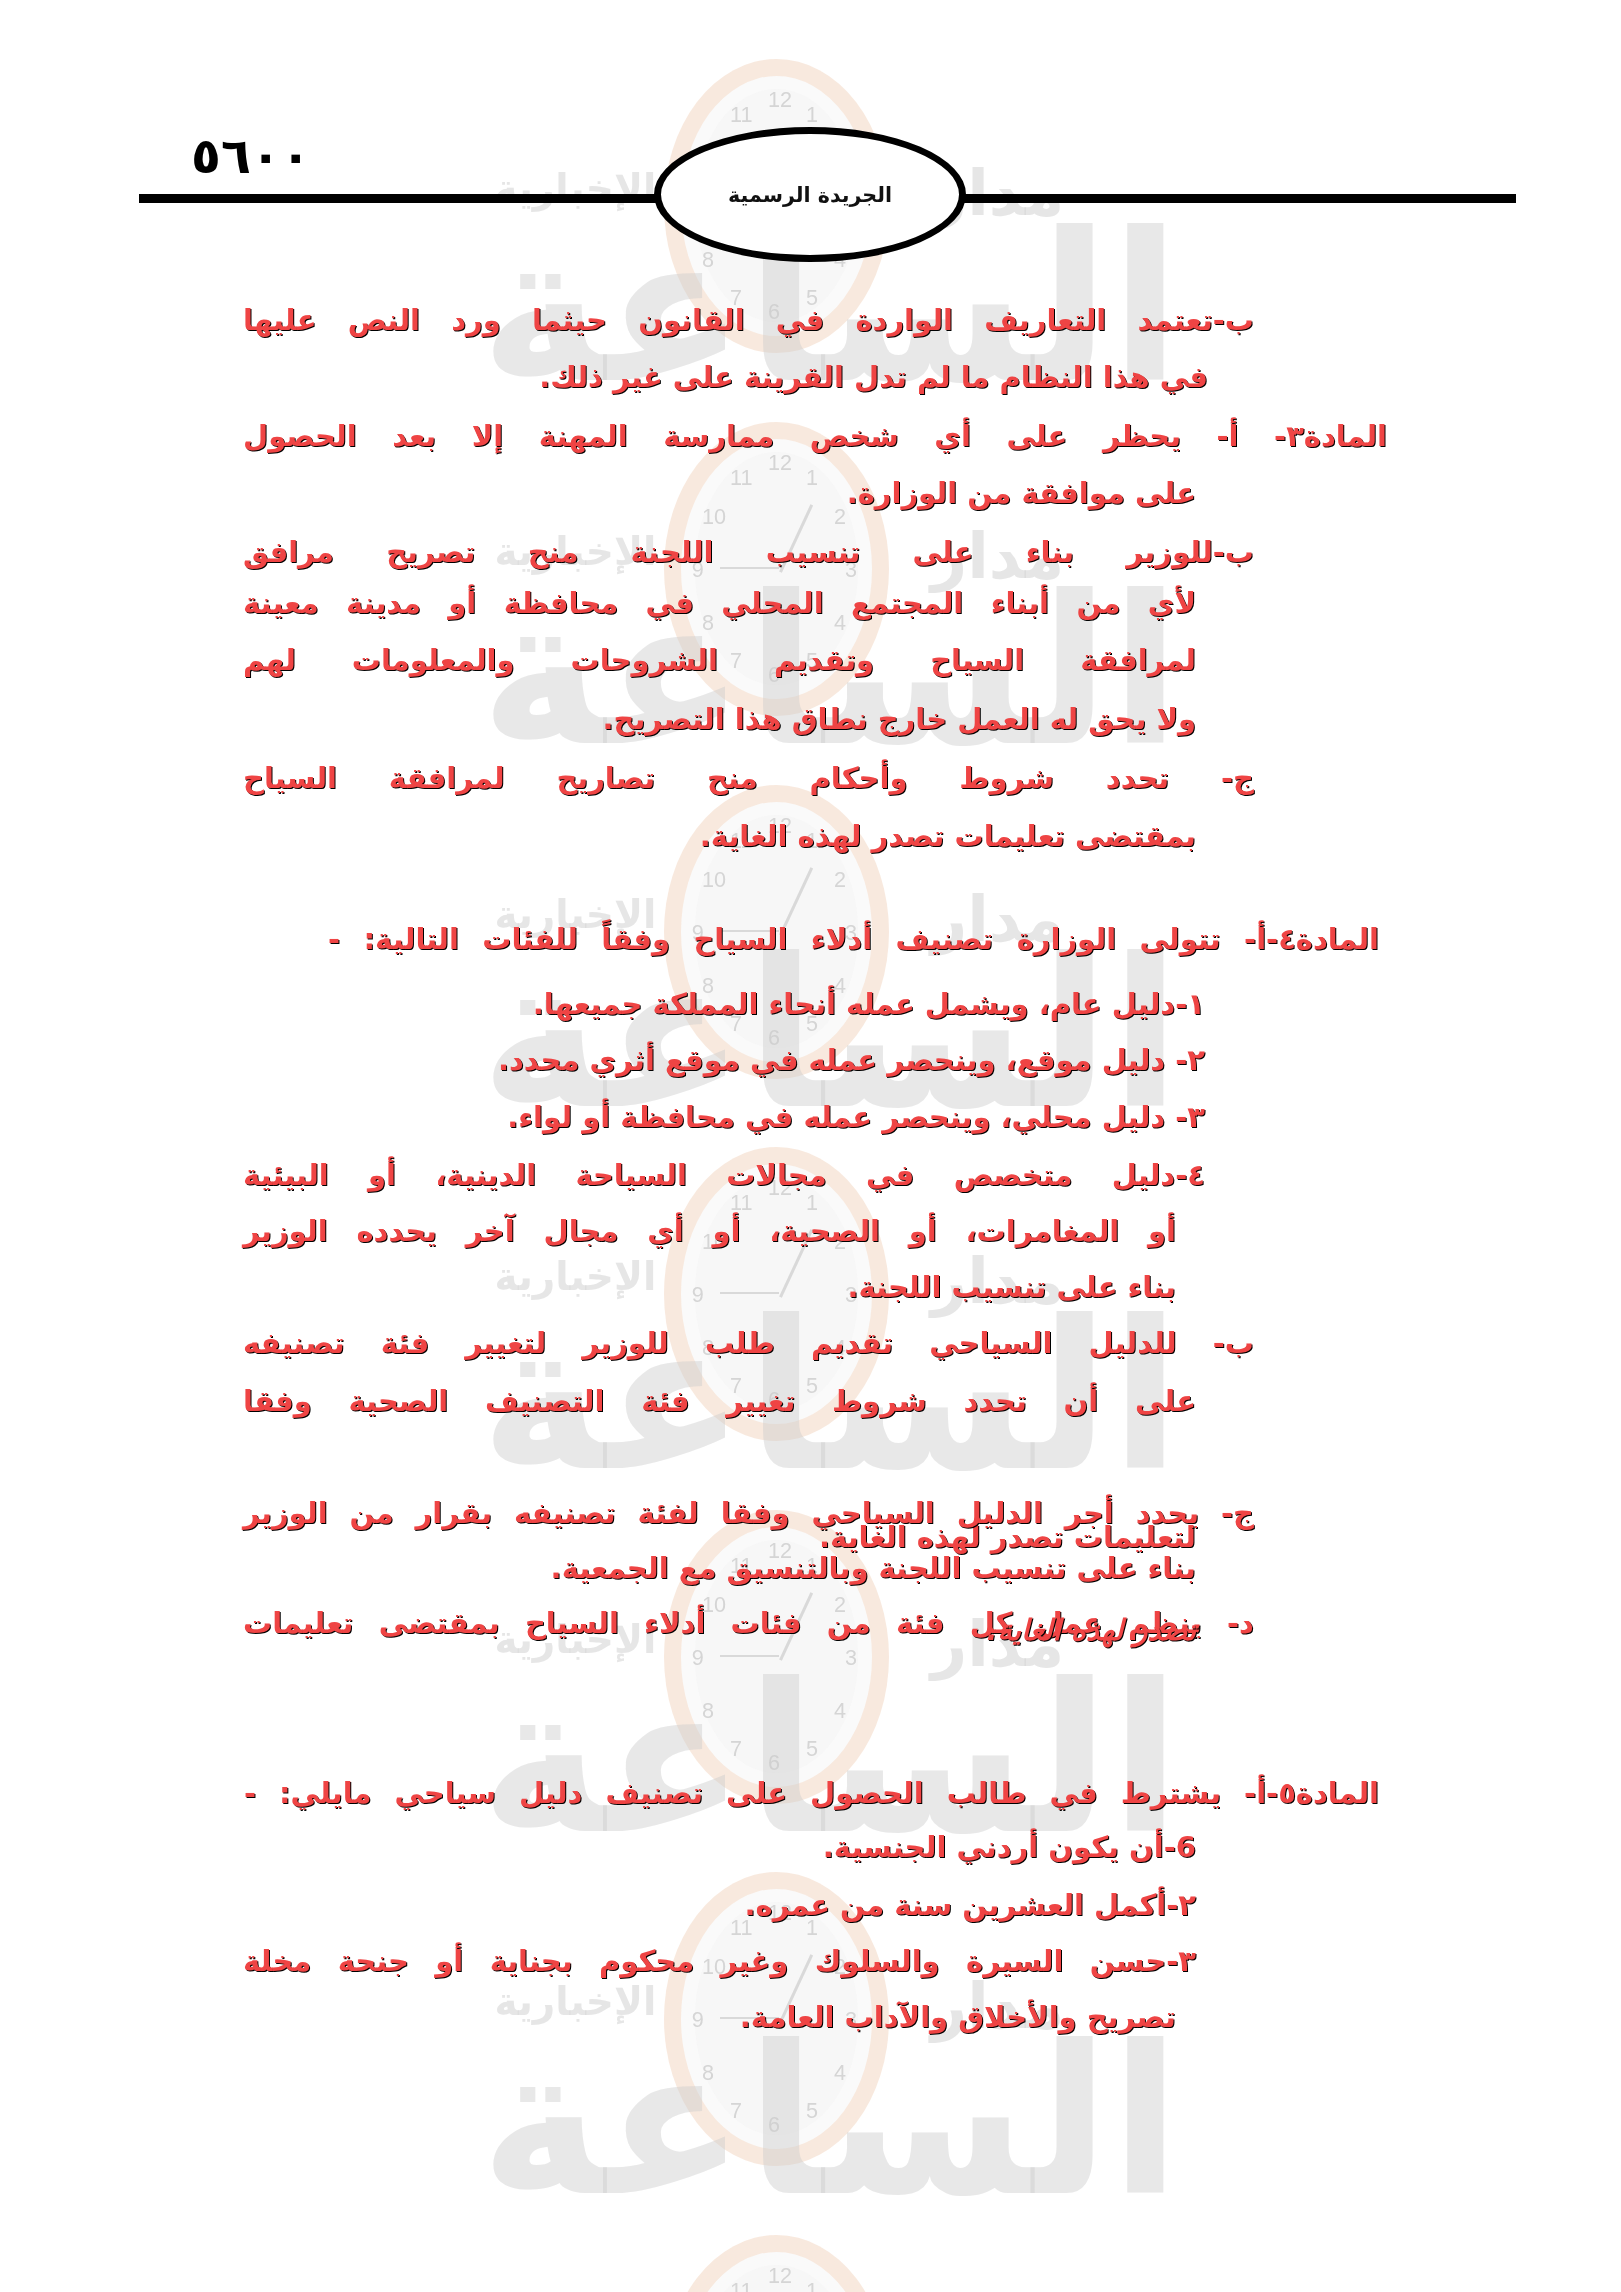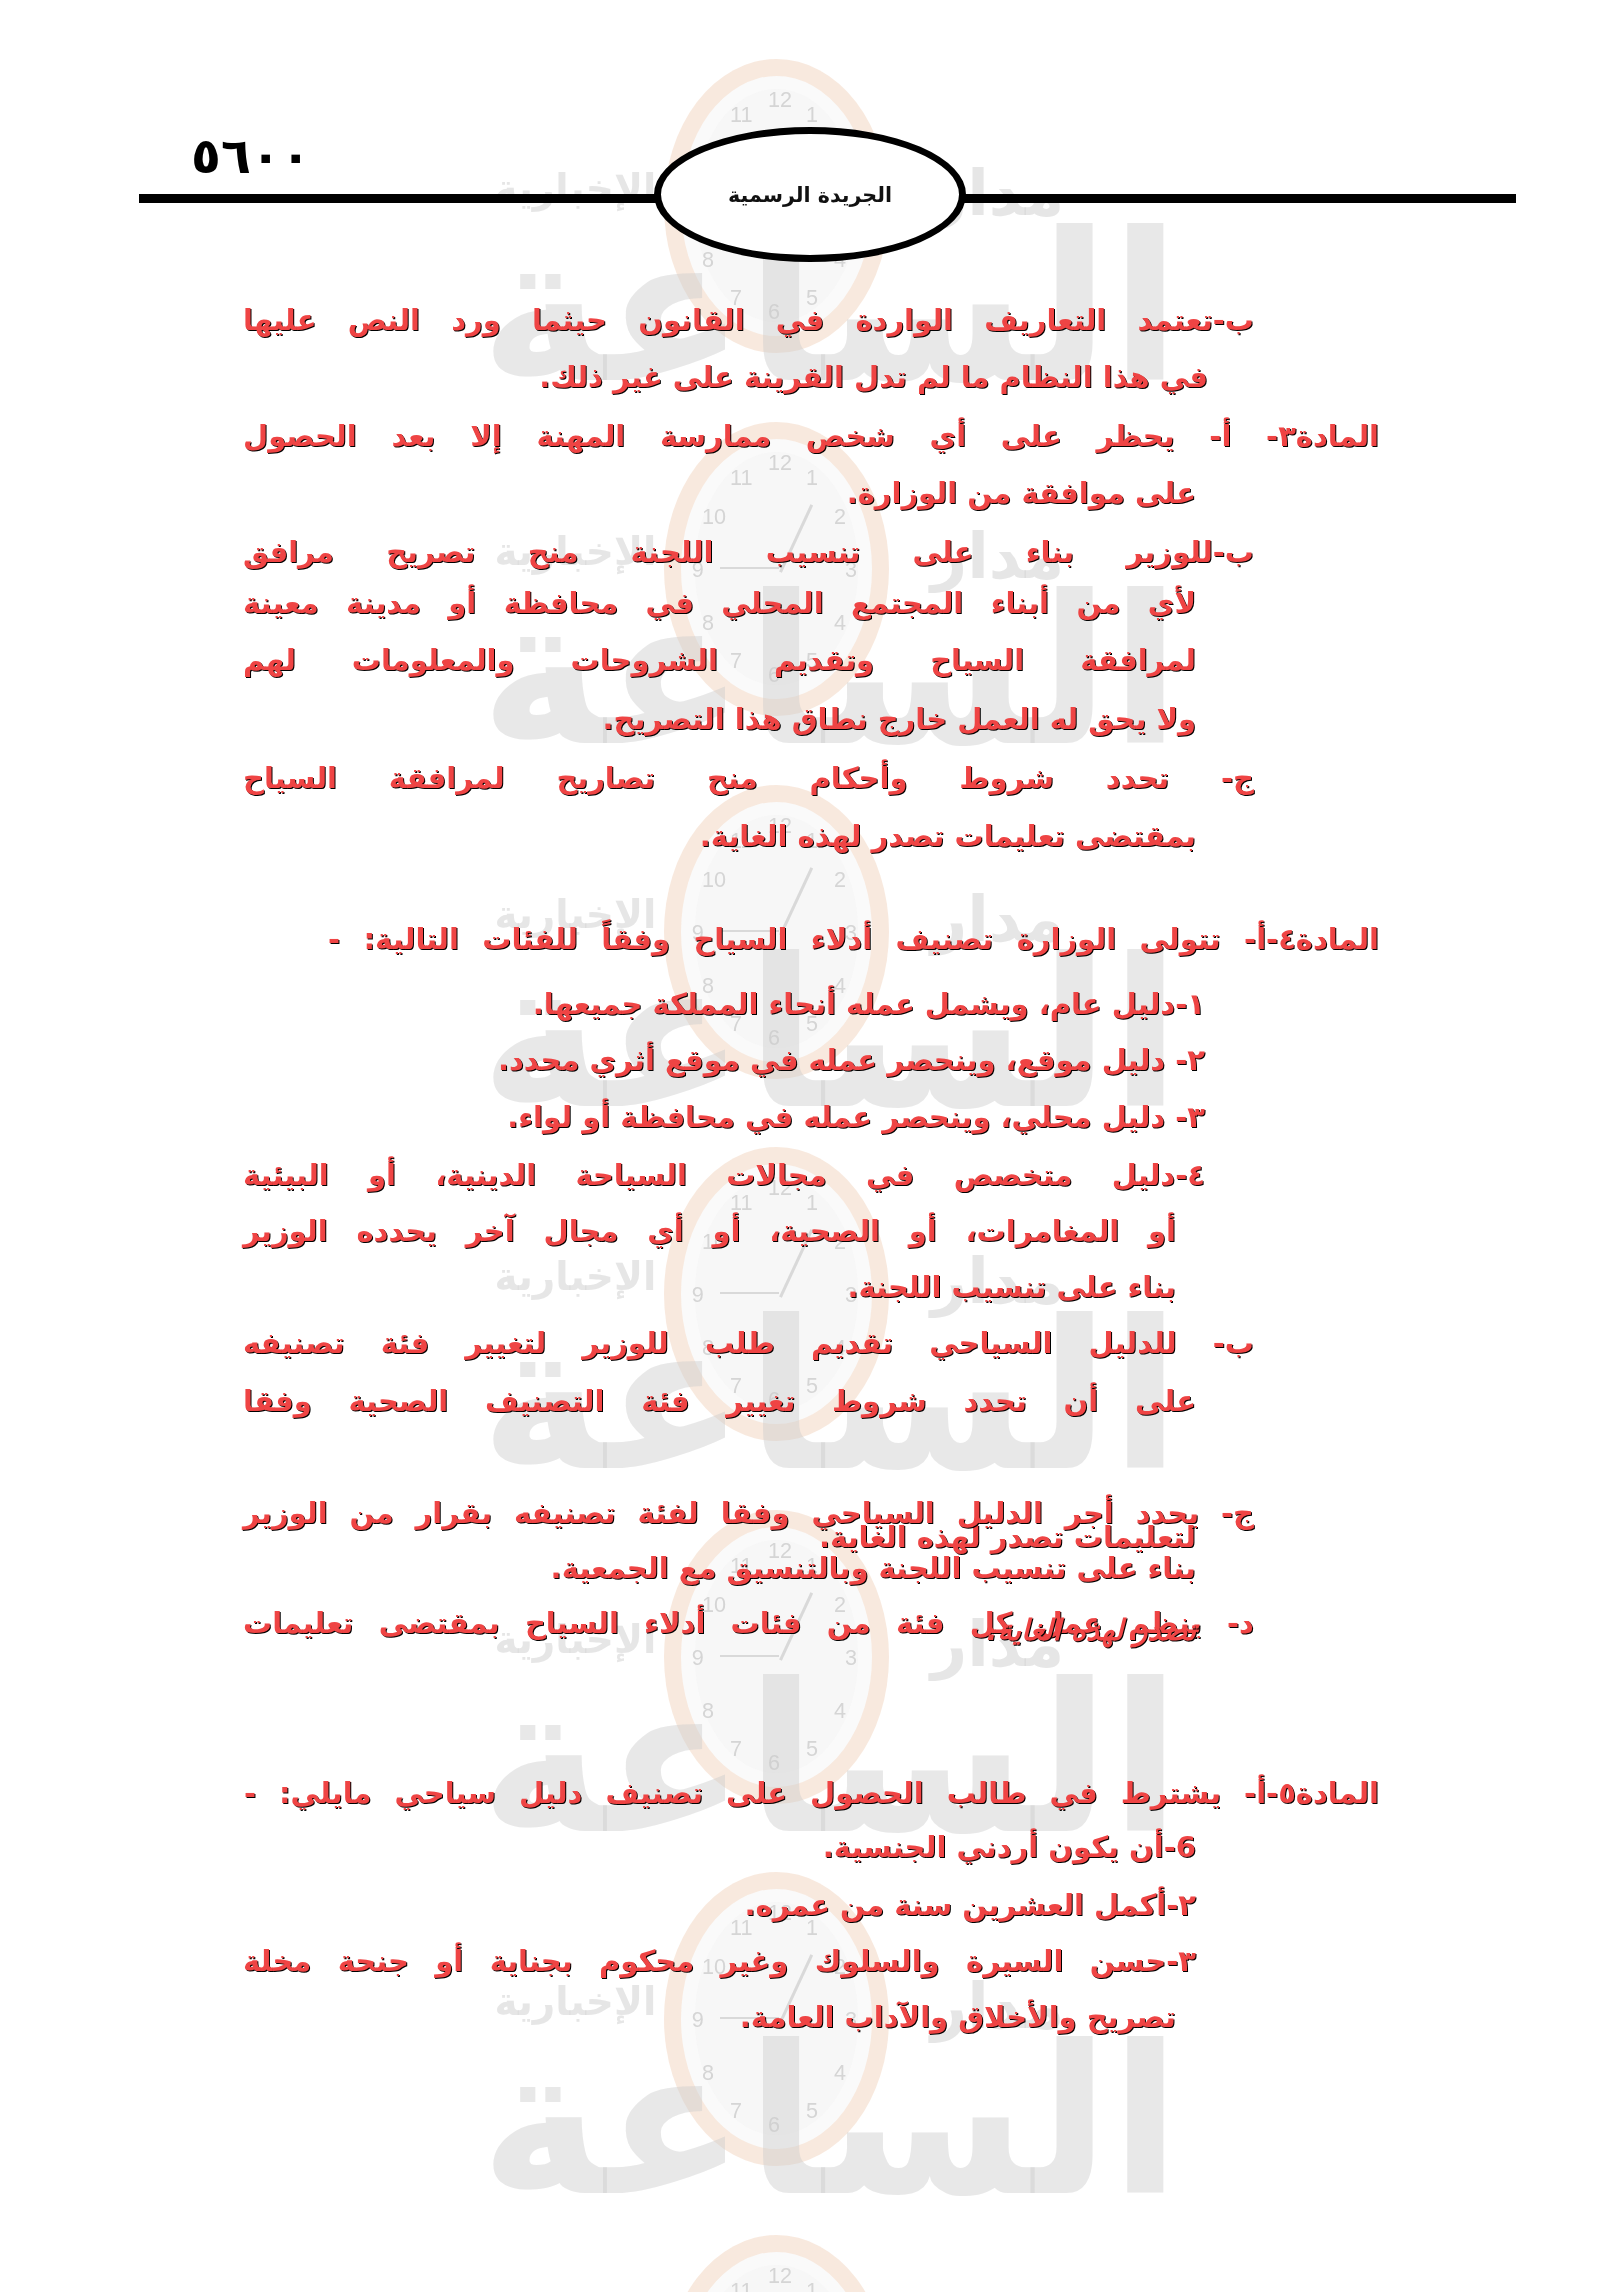--- a/index.html
+++ b/index.html
@@ -170,21 +170,21 @@
 
 <div class="page-number">٥٦٠٠</div>
 <div class="rule"></div>
 <div class="oval">
   <span class="oval-text">الجريدة الرسمية</span>
 </div>
 
 <div class="doc" id="doc">
     <div class="line just" style="top: 299px; right: 367px; left: 243px; white-space: normal; height: 43px; overflow: visible;">ب-تعتمد التعاريف الواردة في القانون حيثما ورد النص عليها</div>
     <div class="line" style="top: 356px; right: 413px;">في هذا النظام ما لم تدل القرينة على غير ذلك.</div>
-    <div class="line just" style="top: 415px; right: 242px; left: 243px; white-space: normal; height: 43px; overflow: visible;">المادة٣- أ- يحظر على أي شخص ممارسة المهنة إلا بعد الحصول</div>
+    <div class="line just" style="top: 415px; right: 234px; left: 243px; white-space: normal; height: 43px; overflow: visible;">المادة٣- أ- يحظر على أي شخص ممارسة المهنة إلا بعد الحصول</div>
     <div class="line" style="top: 472px; right: 425px;">على موافقة من الوزارة.</div>
     <div class="line just" style="top: 531px; right: 367px; left: 243px; white-space: normal; height: 43px; overflow: visible;">ب-للوزير بناء على تنسيب اللجنة منح تصريح مرافق</div>
     <div class="line just" style="top: 582px; right: 425px; left: 243px; white-space: normal; height: 43px; overflow: visible;">لأي من أبناء المجتمع المحلي في محافظة أو مدينة معينة</div>
     <div class="line just" style="top: 639px; right: 425px; left: 243px; white-space: normal; height: 43px; overflow: visible;">لمرافقة السياح وتقديم الشروحات والمعلومات لهم</div>
     <div class="line" style="top: 698px; right: 425px; text-align: right;">ولا يحق له العمل خارج نطاق هذا التصريح.</div>
     <div class="line just" style="top: 757px; right: 367px; left: 243px; white-space: normal; height: 43px; overflow: visible;">ج- تحدد شروط وأحكام منح تصاريح لمرافقة السياح</div>
     <div class="line" style="top: 815px; right: 425px;">بمقتضى تعليمات تصدر لهذه الغاية.</div>
     <div class="line just" style="top: 918px; right: 242px; left: 328px; white-space: normal; height: 43px; overflow: visible;">المادة٤-أ- تتولى الوزارة تصنيف أدلاء السياح وفقاً للفئات التالية: -</div>
     <div class="line" style="top: 983px; right: 416px;">١-دليل عام، ويشمل عمله أنحاء المملكة جميعها.</div>
     <div class="line" style="top: 1039px; right: 416px;">٢- دليل موقع، وينحصر عمله في موقع أثري محدد.</div>

